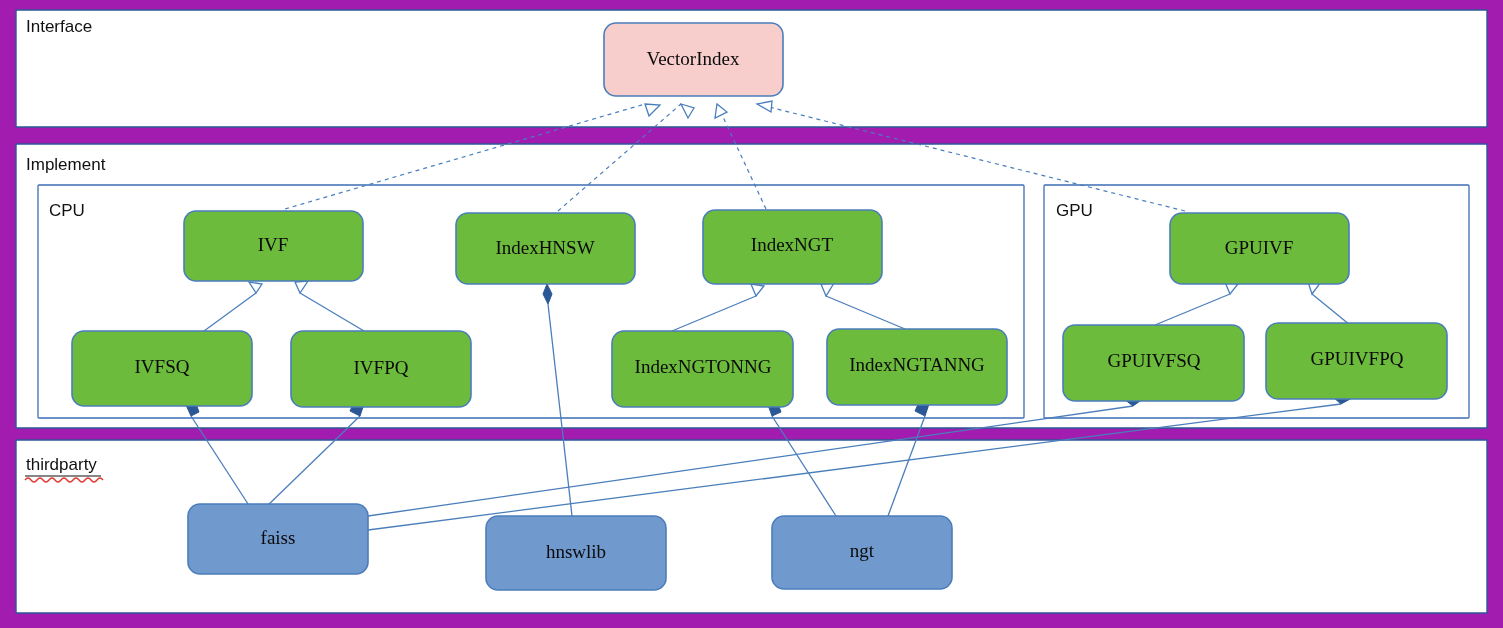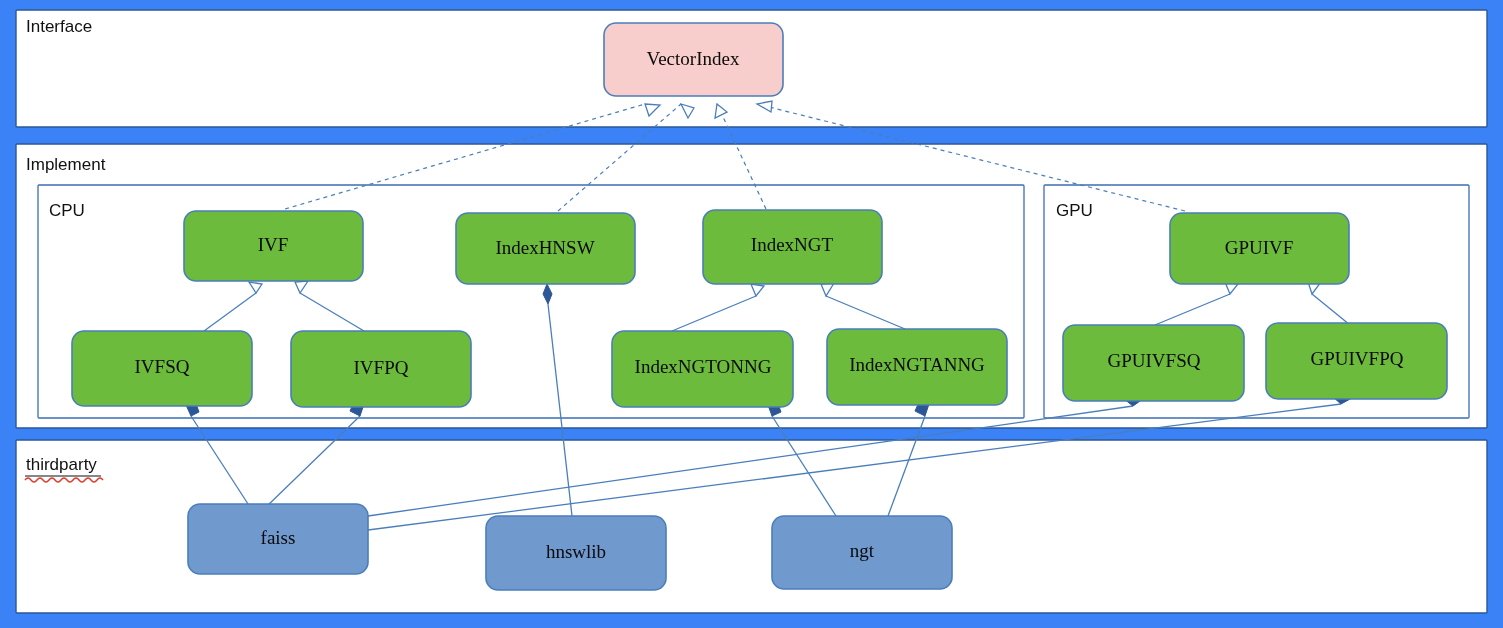--- a/index.html
+++ b/index.html
@@ -8,21 +8,21 @@
     background: #ffffff;
   }
   body {
     font-family: "Liberation Sans", sans-serif;
   }
   #diagram-root {
     position: relative;
     width: 1503px;
     height: 628px;
     overflow: hidden;
-    background: #3b82f6;
+    background: #a21caf;
   }
   svg.diagram-canvas {
     position: absolute;
     left: 0;
     top: 0;
     width: 1503px;
     height: 628px;
     display: block;
   }
   .group-frame {

